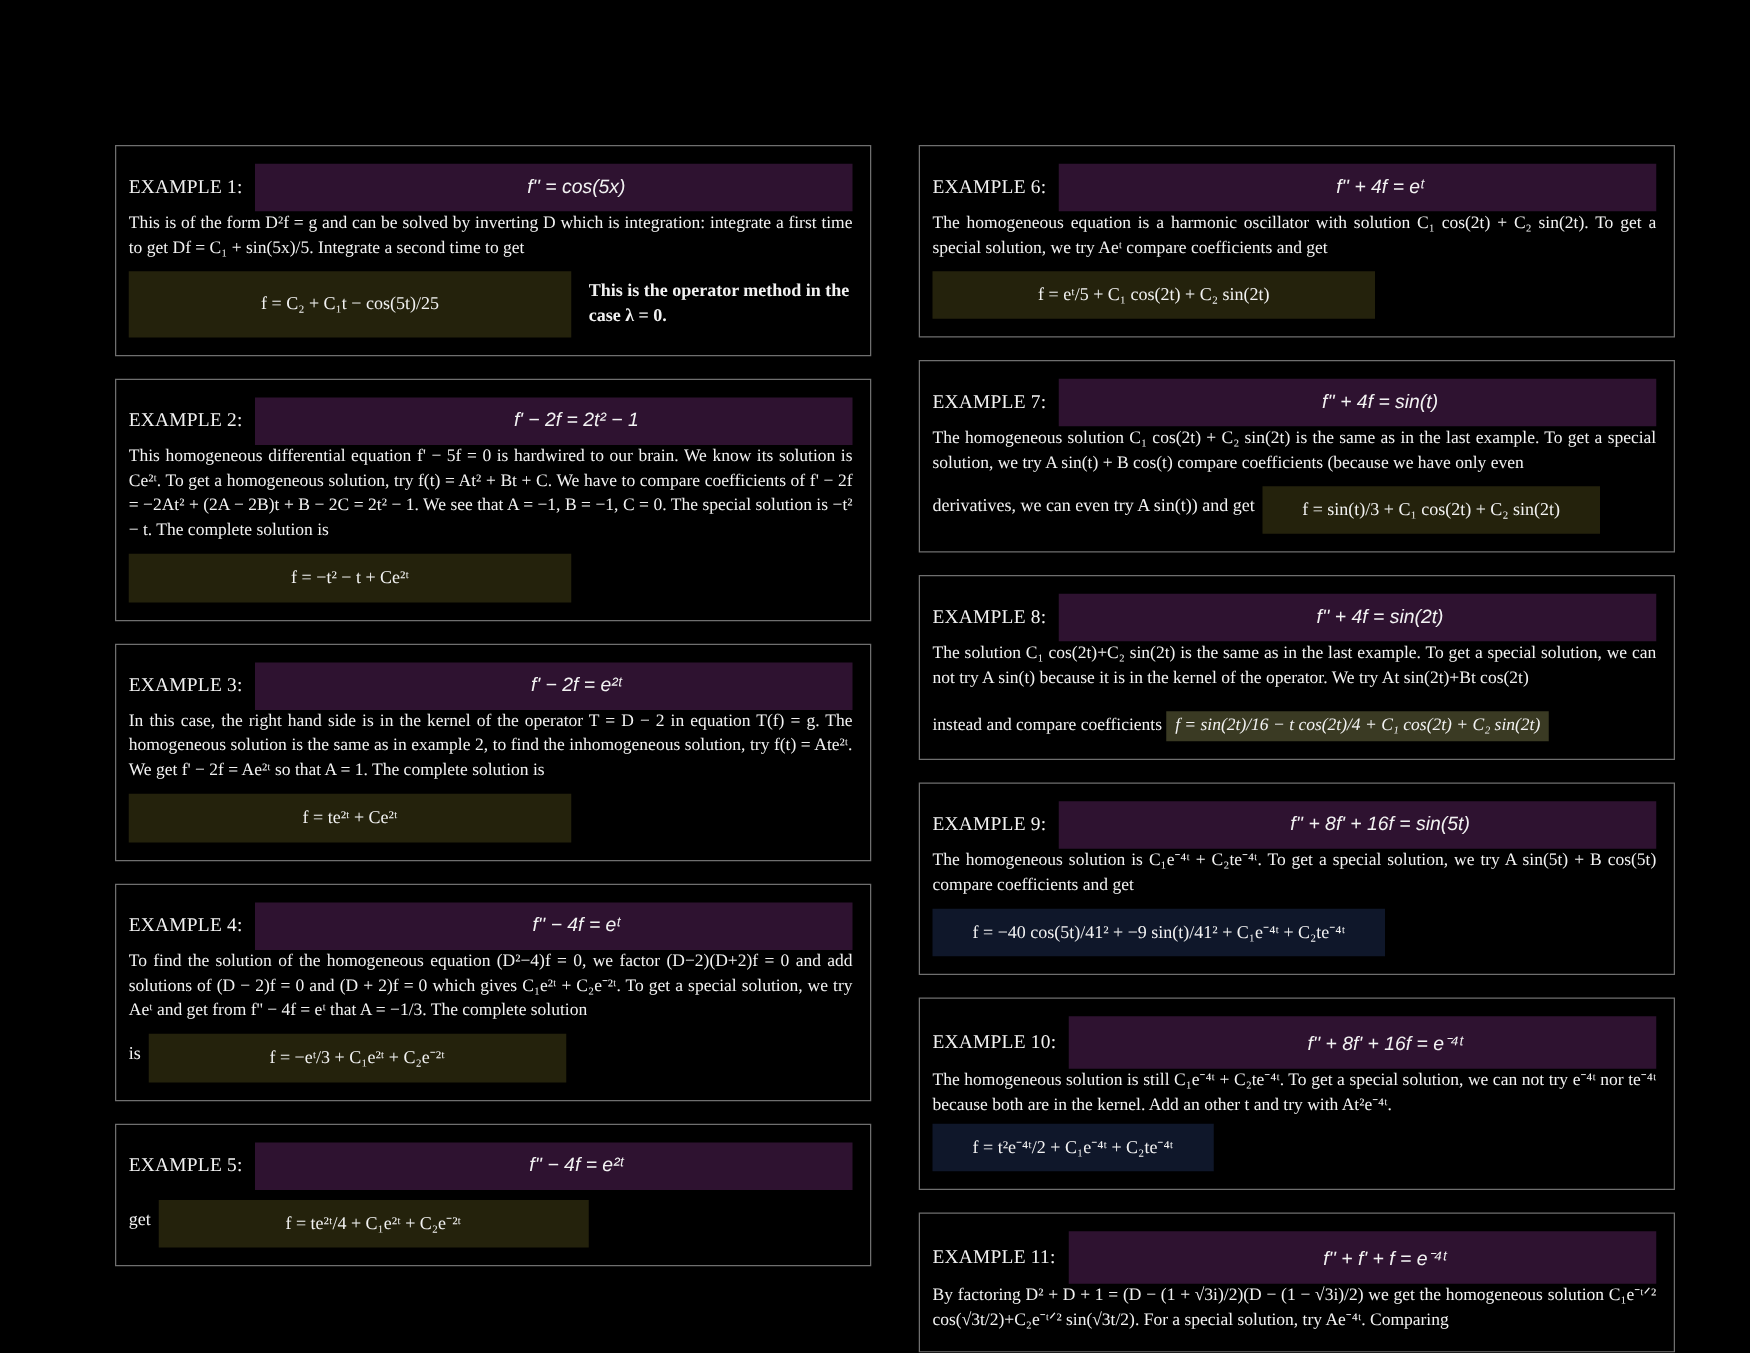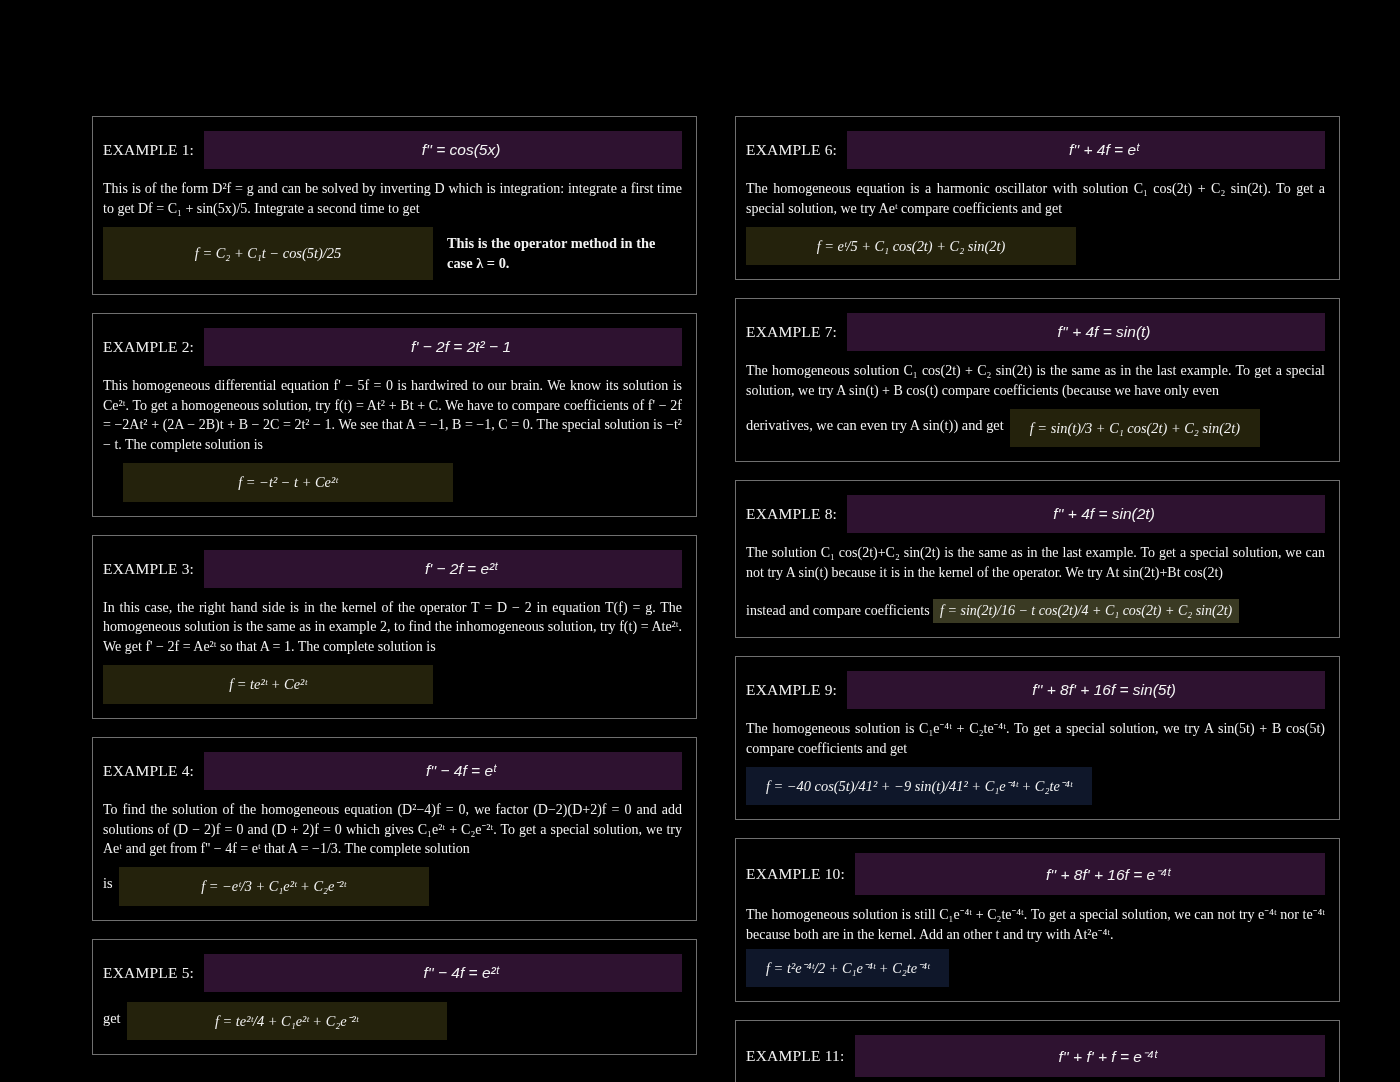--- a/index.html
+++ b/index.html
@@ -40,21 +40,20 @@
   .example {
     border: 1px solid #6f6f6f;
     box-sizing: border-box;
     padding: 14px 14px 14px 10px;
     background: #000000;
   }
   .ex-head {
     display: flex;
     align-items: center;
     gap: 0px;
-    margin-bottom: 10px;
   }
   .ex-label {
     font-size: 15.5px;
     letter-spacing: 0.2px;
     padding-right: 10px;
     white-space: nowrap;
   }
   .eq-hl {
     background: #2e1230;
     padding: 10px 28px;
@@ -81,22 +80,21 @@
     margin-top: 8px;
     font-size: 14.4px;
     line-height: 1.42;
   }
   .sol-pre {
     padding: 6px 6px 6px 0;
     white-space: nowrap;
   }
   .sol-box {
     background: #24220c;
-    padding: 9px 20px;
-    font-style: italic;
+    padding: 9px 32px;
     white-space: nowrap;
     display: flex;
     align-items: center;
     text-align: center;
   }
   .sol-post {
     padding: 6px 0 6px 14px;
     flex: 1;
     font-weight: bold;
   }
@@ -130,21 +128,21 @@
         </div>
       </div>
 
       <div class="example">
         <div class="ex-head">
           <div class="ex-label">EXAMPLE 2:</div>
           <div class="eq-hl"><span class="eqtxt">f' − 2f = 2t² − 1</span></div>
         </div>
         <div class="body-text">This homogeneous differential equation f' − 5f = 0 is hardwired to our brain. We know its solution is Ce²ᵗ. To get a homogeneous solution, try f(t) = At² + Bt + C. We have to compare coefficients of f' − 2f = −2At² + (2A − 2B)t + B − 2C = 2t² − 1. We see that A = −1, B = −1, C = 0. The special solution is −t² − t. The complete solution is</div>
         <div class="sol-row">
-          <div class="sol-box" style="min-width:290px;justify-content:center;margin-left:20px;">f = −t² − t + Ce²ᵗ</div>
+          <div class="sol-box" style="min-width:290px;justify-content:center;">f = −t² − t + Ce²ᵗ</div>
           <div class="sol-post"></div>
         </div>
       </div>
 
       <div class="example">
         <div class="ex-head">
           <div class="ex-label">EXAMPLE 3:</div>
           <div class="eq-hl"><span class="eqtxt">f' − 2f = e²ᵗ</span></div>
         </div>
         <div class="body-text">In this case, the right hand side is in the kernel of the operator T = D − 2 in equation T(f) = g. The homogeneous solution is the same as in example 2, to find the inhomogeneous solution, try f(t) = Ate²ᵗ. We get f' − 2f = Ae²ᵗ so that A = 1. The complete solution is</div>

